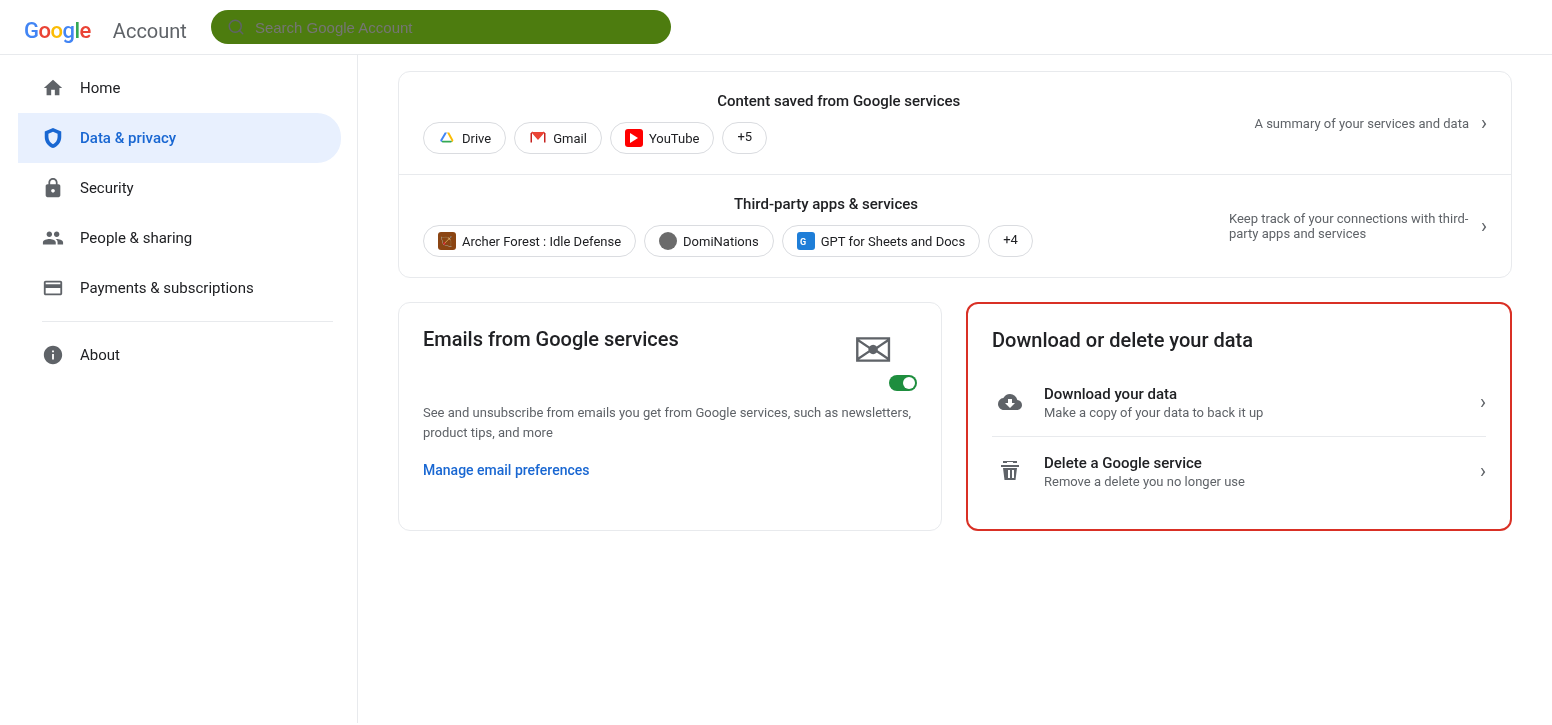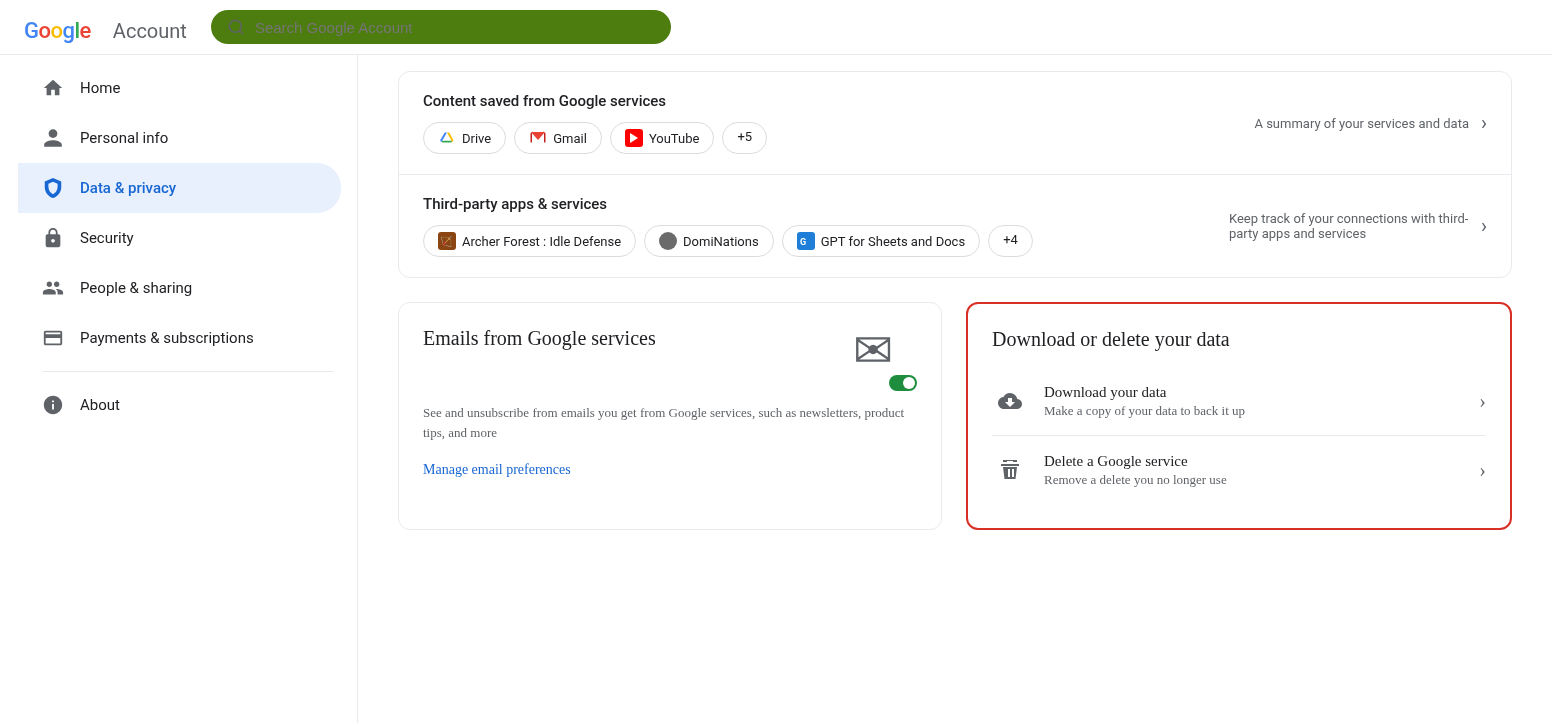--- a/index.html
+++ b/index.html
@@ -121,21 +121,21 @@
       border-radius: 12px;
       margin-bottom: 24px;
     }
     .section-row {
       display: flex;
       align-items: center;
       padding: 20px 24px;
       border-bottom: 1px solid #e8eaed;
     }
     .section-row:last-child { border-bottom: none; }
-    .section-row-left { flex: 1; }
+    .section-row-left { flex: 1; text-align: center; }
     .section-row-title {
       font-size: 15px;
       font-weight: 500;
       color: #202124;
       margin-bottom: 8px;
     }
     .section-row-desc {
       font-size: 13px;
       color: #5f6368;
     }
@@ -175,21 +175,20 @@
       color: #5f6368;
       font-size: 20px;
       margin-left: 12px;
     }
 
     
     .cards-row {
       display: flex;
       gap: 24px;
       margin-bottom: 24px;
-      font-family: Liberation Serif, serif;
     }
     .card {
       flex: 1;
       border: 1px solid #e8eaed;
       border-radius: 12px;
       padding: 24px;
       position: relative;
     }
     .card.highlighted {
       border: 2px solid #d93025;
@@ -364,28 +363,20 @@
 
     <div class="sidebar-item">
       <span class="sidebar-icon">
         <svg width="22" height="22" viewBox="0 0 24 24" fill="#5f6368">
             <path d="M10 20v-6h4v6h5v-8h3L12 3 2 12h3v8z"></path>
           </svg>
       </span>
       <span>Home</span>
     </div>
 
-    <div class="sidebar-item">
-      <span class="sidebar-icon">
-        <svg width="22" height="22" viewBox="0 0 24 24" fill="#5f6368">
-            <path d="M12 12c2.7 0 4.8-2.1 4.8-4.8S14.7 2.4 12 2.4 7.2 4.5 7.2 7.2 9.3 12 12 12zm0 2.4c-3.2 0-9.6 1.6-9.6 4.8v2.4h19.2v-2.4c0-3.2-6.4-4.8-9.6-4.8z"></path>
-          </svg>
-      </span>
-      <span>Personal info</span>
-    </div>
 
     <div class="sidebar-item active">
       <span class="sidebar-icon">
         <svg width="22" height="22" viewBox="0 0 24 24" fill="#1967d2">
             <path d="M12 1L3 5v6c0 5.55 3.84 10.74 9 12 5.16-1.26 9-6.45 9-12V5l-9-4zm0 4.06l5 2.22V11c0 3.45-2.33 6.68-5 7.93-2.67-1.25-5-4.48-5-7.93V7.28l5-2.22z"></path>
           </svg>
       </span>
       <span>Data &amp; privacy</span>
     </div>
 

